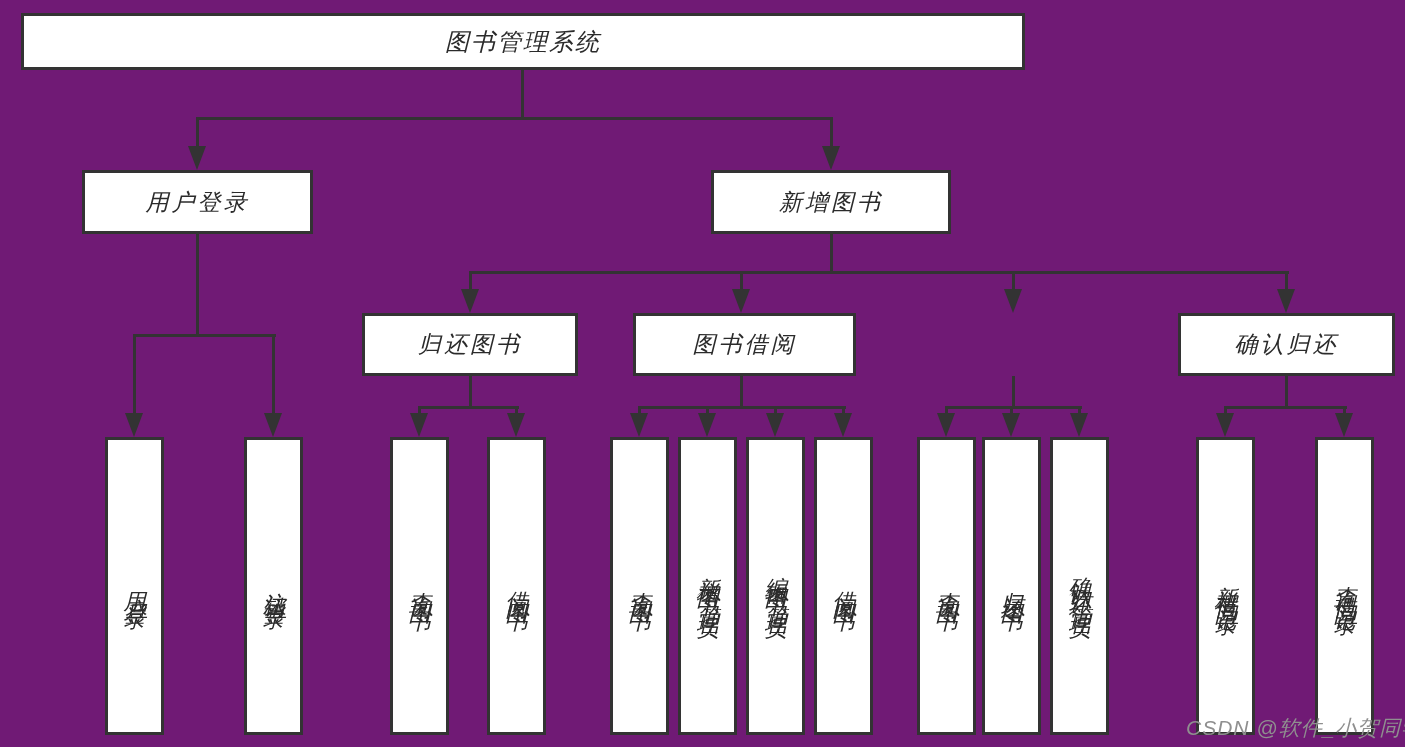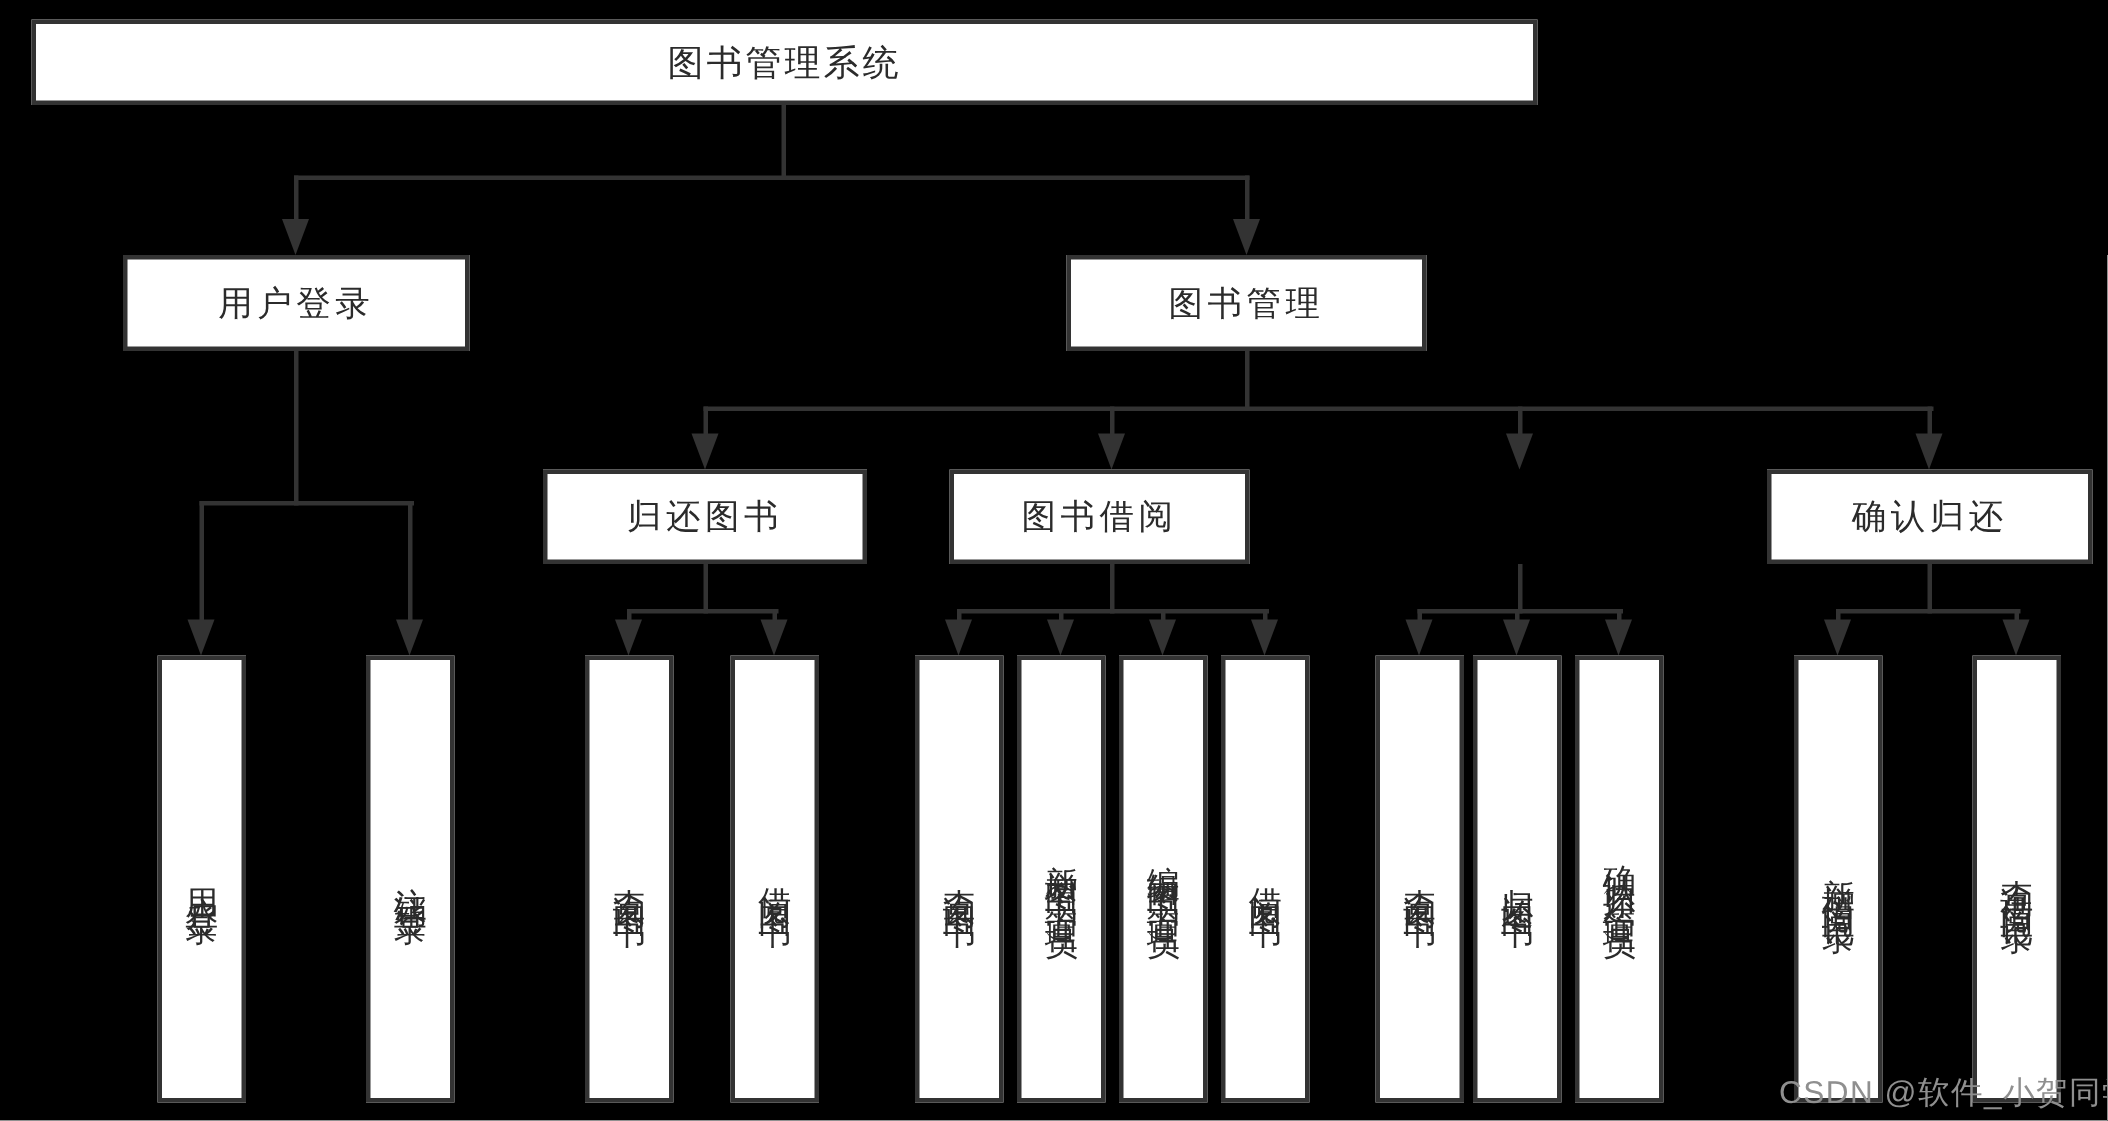--- a/index.html
+++ b/index.html
@@ -1,22 +1,23 @@
 <!DOCTYPE html>
 <html><head>
 <meta charset="utf-8">
 <style>
   html, body { margin: 0; padding: 0; background: #ffffff; }
   .canvas {
     position: relative;
     width: 1405px;
     height: 747px;
-    background: #000000;
+    background: #701a75;
     font-family: "Liberation Sans", "DejaVu Sans", sans-serif;
     overflow: hidden;
+    font-style: italic;
   }
   
   .hbox {
     position: absolute;
     box-sizing: border-box;
     background: #ffffff;
     border: 3px solid #333333;
     display: flex;
     align-items: center;
     justify-content: center;
@@ -84,21 +85,21 @@
   <div class="hline" style="left:196px; top:117px; width:637px;"></div>
   <div class="vline" style="left:196px; top:117px; height:36px;"></div>
   <div class="arrow" style="left:188px; top:146px;"></div>
   <div class="vline" style="left:830px; top:117px; height:36px;"></div>
   <div class="arrow" style="left:822px; top:146px;"></div>
 
   <div class="hbox" style="left:82px; top:170px; width:231px; height:64px;">
     <span>用户登录</span>
   </div>
   <div class="hbox" style="left:711px; top:170px; width:240px; height:64px;">
-    <span>图书管理</span>
+    <span>新增图书</span>
   </div>
 
   <div class="vline" style="left:196px; top:234px; height:103px;"></div>
   <div class="hline" style="left:133px; top:334px; width:143px;"></div>
   <div class="vline" style="left:133px; top:334px; height:85px;"></div>
   <div class="arrow" style="left:125px; top:413px;"></div>
   <div class="vline" style="left:272px; top:334px; height:85px;"></div>
   <div class="arrow" style="left:264px; top:413px;"></div>
 
   <div class="vline" style="left:830px; top:234px; height:40px;"></div>
@@ -108,21 +109,21 @@
   <div class="vline" style="left:740px; top:271px; height:26px;"></div>
   <div class="arrow" style="left:732px; top:289px;"></div>
   <div class="vline" style="left:1012px; top:271px; height:26px;"></div>
   <div class="arrow" style="left:1004px; top:289px;"></div>
   <div class="vline" style="left:1285px; top:271px; height:26px;"></div>
   <div class="arrow" style="left:1277px; top:289px;"></div>
 
   <div class="hbox" style="left:362px; top:313px; width:216px; height:63px;">
     <span>归还图书</span>
   </div>
-  <div class="hbox" style="left:633px; top:313px; width:200px; height:63px;">
+  <div class="hbox" style="left:633px; top:313px; width:223px; height:63px;">
     <span>图书借阅</span>
   </div>
   <div class="hbox" style="left:1178px; top:313px; width:217px; height:63px;">
     <span>确认归还</span>
   </div>
 
   <div class="vline" style="left:469px; top:376px; height:33px;"></div>
   <div class="hline" style="left:418px; top:406px; width:101px;"></div>
   <div class="vline" style="left:418px; top:406px; height:15px;"></div>
   <div class="arrow" style="left:410px; top:413px;"></div>

